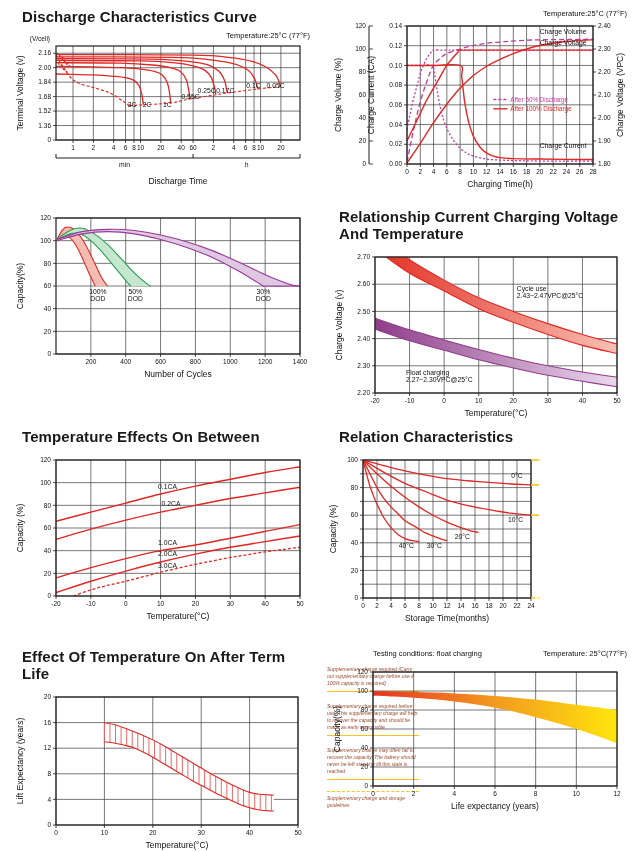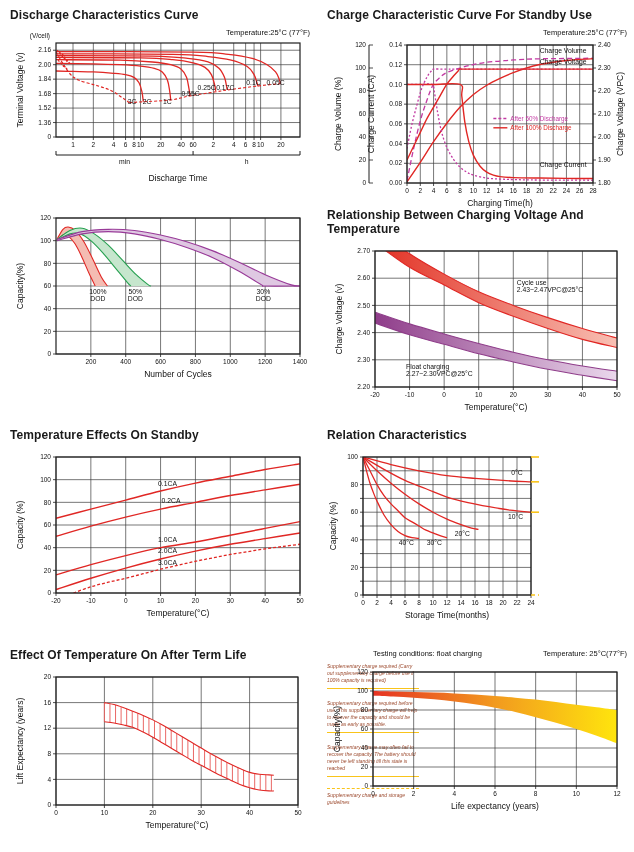--- a/index.html
+++ b/index.html
@@ -1,20 +1,20 @@
 <!DOCTYPE html>
 <html><head>
 <meta charset="utf-8">
 <style>
   html,body{margin:0;padding:0;background:#fff;}
   body{font-family:"Liberation Sans","DejaVu Sans",sans-serif;color:#111;}
   #page{width:634px;height:852px;background:#fff;overflow:hidden;
         display:grid;grid-template-columns:317px 317px;grid-template-rows:200px 220px 220px 212px;}
   .panel{padding:6px 4px 0 10px;box-sizing:border-box;}
-  .panel h3{font-size:12px;font-weight:bold;margin:2px 0 3px 0;color:#1a1a1a;letter-spacing:0.1px;}
+  .panel h3{font-size:15px;font-weight:bold;margin:2px 0 3px 12px;color:#1a1a1a;letter-spacing:0.1px;}
   svg.chart{display:block;}
   .chart-row{display:flex;flex-direction:column;}
   .side-notes{width:92px;padding-top:30px;box-sizing:border-box;}
   .side-notes .note{font-size:5px;font-style:italic;color:#9c4a2e;line-height:1.35;
         border-bottom:1.5px solid #f9c41a;padding-bottom:5px;margin-bottom:11px;}
   .side-notes .note:last-child{border-bottom:none;border-top:1.5px dashed #f9c41a;padding-top:3px;margin-bottom:0;}
 </style>
 </head>
 <body>
 
@@ -128,21 +128,20 @@
         <text x="157.3975505465907" y="79.28076923076924" font-size="6.8" text-anchor="middle" fill="#111" font-family="&quot;Liberation Sans&quot;,&quot;DejaVu Sans&quot;,sans-serif">1C</text>
         <text x="180.51923690860605" y="70.875" font-size="6.8" text-anchor="middle" fill="#111" font-family="&quot;Liberation Sans&quot;,&quot;DejaVu Sans&quot;,sans-serif">0.55C</text>
         <text x="196.54675189805025" y="65.27115384615385" font-size="6.8" text-anchor="middle" fill="#111" font-family="&quot;Liberation Sans&quot;,&quot;DejaVu Sans&quot;,sans-serif">0.25C</text>
         <text x="215.28791295730963" y="65.27115384615385" font-size="6.8" text-anchor="middle" fill="#111" font-family="&quot;Liberation Sans&quot;,&quot;DejaVu Sans&quot;,sans-serif">0.17C</text>
         <text x="243.43355171227145" y="59.84807692307694" font-size="6.8" text-anchor="middle" fill="#111" font-family="&quot;Liberation Sans&quot;,&quot;DejaVu Sans&quot;,sans-serif">0.1C</text>
         <text x="265.5747558756134" y="59.84807692307694" font-size="6.8" text-anchor="middle" fill="#111" font-family="&quot;Liberation Sans&quot;,&quot;DejaVu Sans&quot;,sans-serif">0.05C</text>
       </svg>
   </section>
 
   <section class="panel">
-    <h3>Charge Characteristic Curve For Standby Use</h3>
     <svg class="chart" width="304" height="188" viewBox="0 0 304 188">
         <defs>
           <clipPath id="clip1">
             <rect x="80" y="20" width="186" height="138"></rect>
           </clipPath>
         </defs>
         <g>
           <line x1="80" y1="20" x2="80" y2="158" stroke="#3c3c3c" stroke-width="0.7"></line>
           <line x1="93.28571428571428" y1="20" x2="93.28571428571428" y2="158" stroke="#3c3c3c" stroke-width="0.7"></line>
           <line x1="106.57142857142857" y1="20" x2="106.57142857142857" y2="158" stroke="#3c3c3c" stroke-width="0.7"></line>
@@ -334,21 +333,21 @@
         <text x="87.82857142857142" y="87.93333333333334" font-size="6.8" text-anchor="middle" fill="#111" font-family="&quot;Liberation Sans&quot;,&quot;DejaVu Sans&quot;,sans-serif">100%</text>
         <text x="87.82857142857142" y="94.93333333333334" font-size="6.8" text-anchor="middle" fill="#111" font-family="&quot;Liberation Sans&quot;,&quot;DejaVu Sans&quot;,sans-serif">DOD</text>
         <text x="125.3" y="87.93333333333334" font-size="6.8" text-anchor="middle" fill="#111" font-family="&quot;Liberation Sans&quot;,&quot;DejaVu Sans&quot;,sans-serif">50%</text>
         <text x="125.3" y="94.93333333333334" font-size="6.8" text-anchor="middle" fill="#111" font-family="&quot;Liberation Sans&quot;,&quot;DejaVu Sans&quot;,sans-serif">DOD</text>
         <text x="253.4" y="87.93333333333334" font-size="6.8" text-anchor="middle" fill="#111" font-family="&quot;Liberation Sans&quot;,&quot;DejaVu Sans&quot;,sans-serif">30%</text>
         <text x="253.4" y="94.93333333333334" font-size="6.8" text-anchor="middle" fill="#111" font-family="&quot;Liberation Sans&quot;,&quot;DejaVu Sans&quot;,sans-serif">DOD</text>
       </svg>
   </section>
 
   <section class="panel">
-    <h3>Relationship Between Charging Voltage And Temperature</h3>
+    <h3>Relationship Current Charging Voltage And Temperature</h3>
     <svg class="chart" width="304" height="184" viewBox="0 0 304 184">
         <defs>
           <clipPath id="clip3">
             <rect x="48" y="12" width="242" height="136"></rect>
           </clipPath>
           <linearGradient id="g3_0" x1="0" y1="0" x2="1" y2="0">
             <stop offset="0%" stop-color="#e23023"></stop>
             <stop offset="100%" stop-color="#f8c0b4"></stop>
           </linearGradient>
           <linearGradient id="g3_1" x1="0" y1="0" x2="1" y2="0">
@@ -412,21 +411,21 @@
         <text x="15" y="80" font-size="8.5" text-anchor="middle" fill="#111" font-family="&quot;Liberation Sans&quot;,&quot;DejaVu Sans&quot;,sans-serif" transform="rotate(-90 15 80)">Charge Voltage  (v)</text>
         <text x="169" y="171" font-size="8.5" text-anchor="middle" fill="#111" font-family="&quot;Liberation Sans&quot;,&quot;DejaVu Sans&quot;,sans-serif">Temperature(°C)</text>
         <text x="189.74285714285716" y="46" font-size="6.8" text-anchor="start" fill="#111" font-family="&quot;Liberation Sans&quot;,&quot;DejaVu Sans&quot;,sans-serif">Cycle use</text>
         <text x="189.74285714285716" y="53" font-size="6.8" text-anchor="start" fill="#111" font-family="&quot;Liberation Sans&quot;,&quot;DejaVu Sans&quot;,sans-serif">2.43~2.47VPC@25°C</text>
         <text x="79.11428571428571" y="129.5040000000001" font-size="6.8" text-anchor="start" fill="#111" font-family="&quot;Liberation Sans&quot;,&quot;DejaVu Sans&quot;,sans-serif">Float charging</text>
         <text x="79.11428571428571" y="136.5040000000001" font-size="6.8" text-anchor="start" fill="#111" font-family="&quot;Liberation Sans&quot;,&quot;DejaVu Sans&quot;,sans-serif">2.27~2.30VPC@25°C</text>
       </svg>
   </section>
 
   <section class="panel">
-    <h3>Temperature Effects On Standby</h3>
+    <h3>Temperature Effects On Between</h3>
     <svg class="chart" width="304" height="184" viewBox="0 0 304 184">
         <defs>
           <clipPath id="clip4">
             <rect x="46" y="12" width="244" height="136"></rect>
           </clipPath>
         </defs>
         <g>
           <line x1="46" y1="12" x2="46" y2="148" stroke="#3c3c3c" stroke-width="0.7"></line>
           <line x1="80.85714285714286" y1="12" x2="80.85714285714286" y2="148" stroke="#3c3c3c" stroke-width="0.7"></line>
           <line x1="115.71428571428571" y1="12" x2="115.71428571428571" y2="148" stroke="#3c3c3c" stroke-width="0.7"></line>

